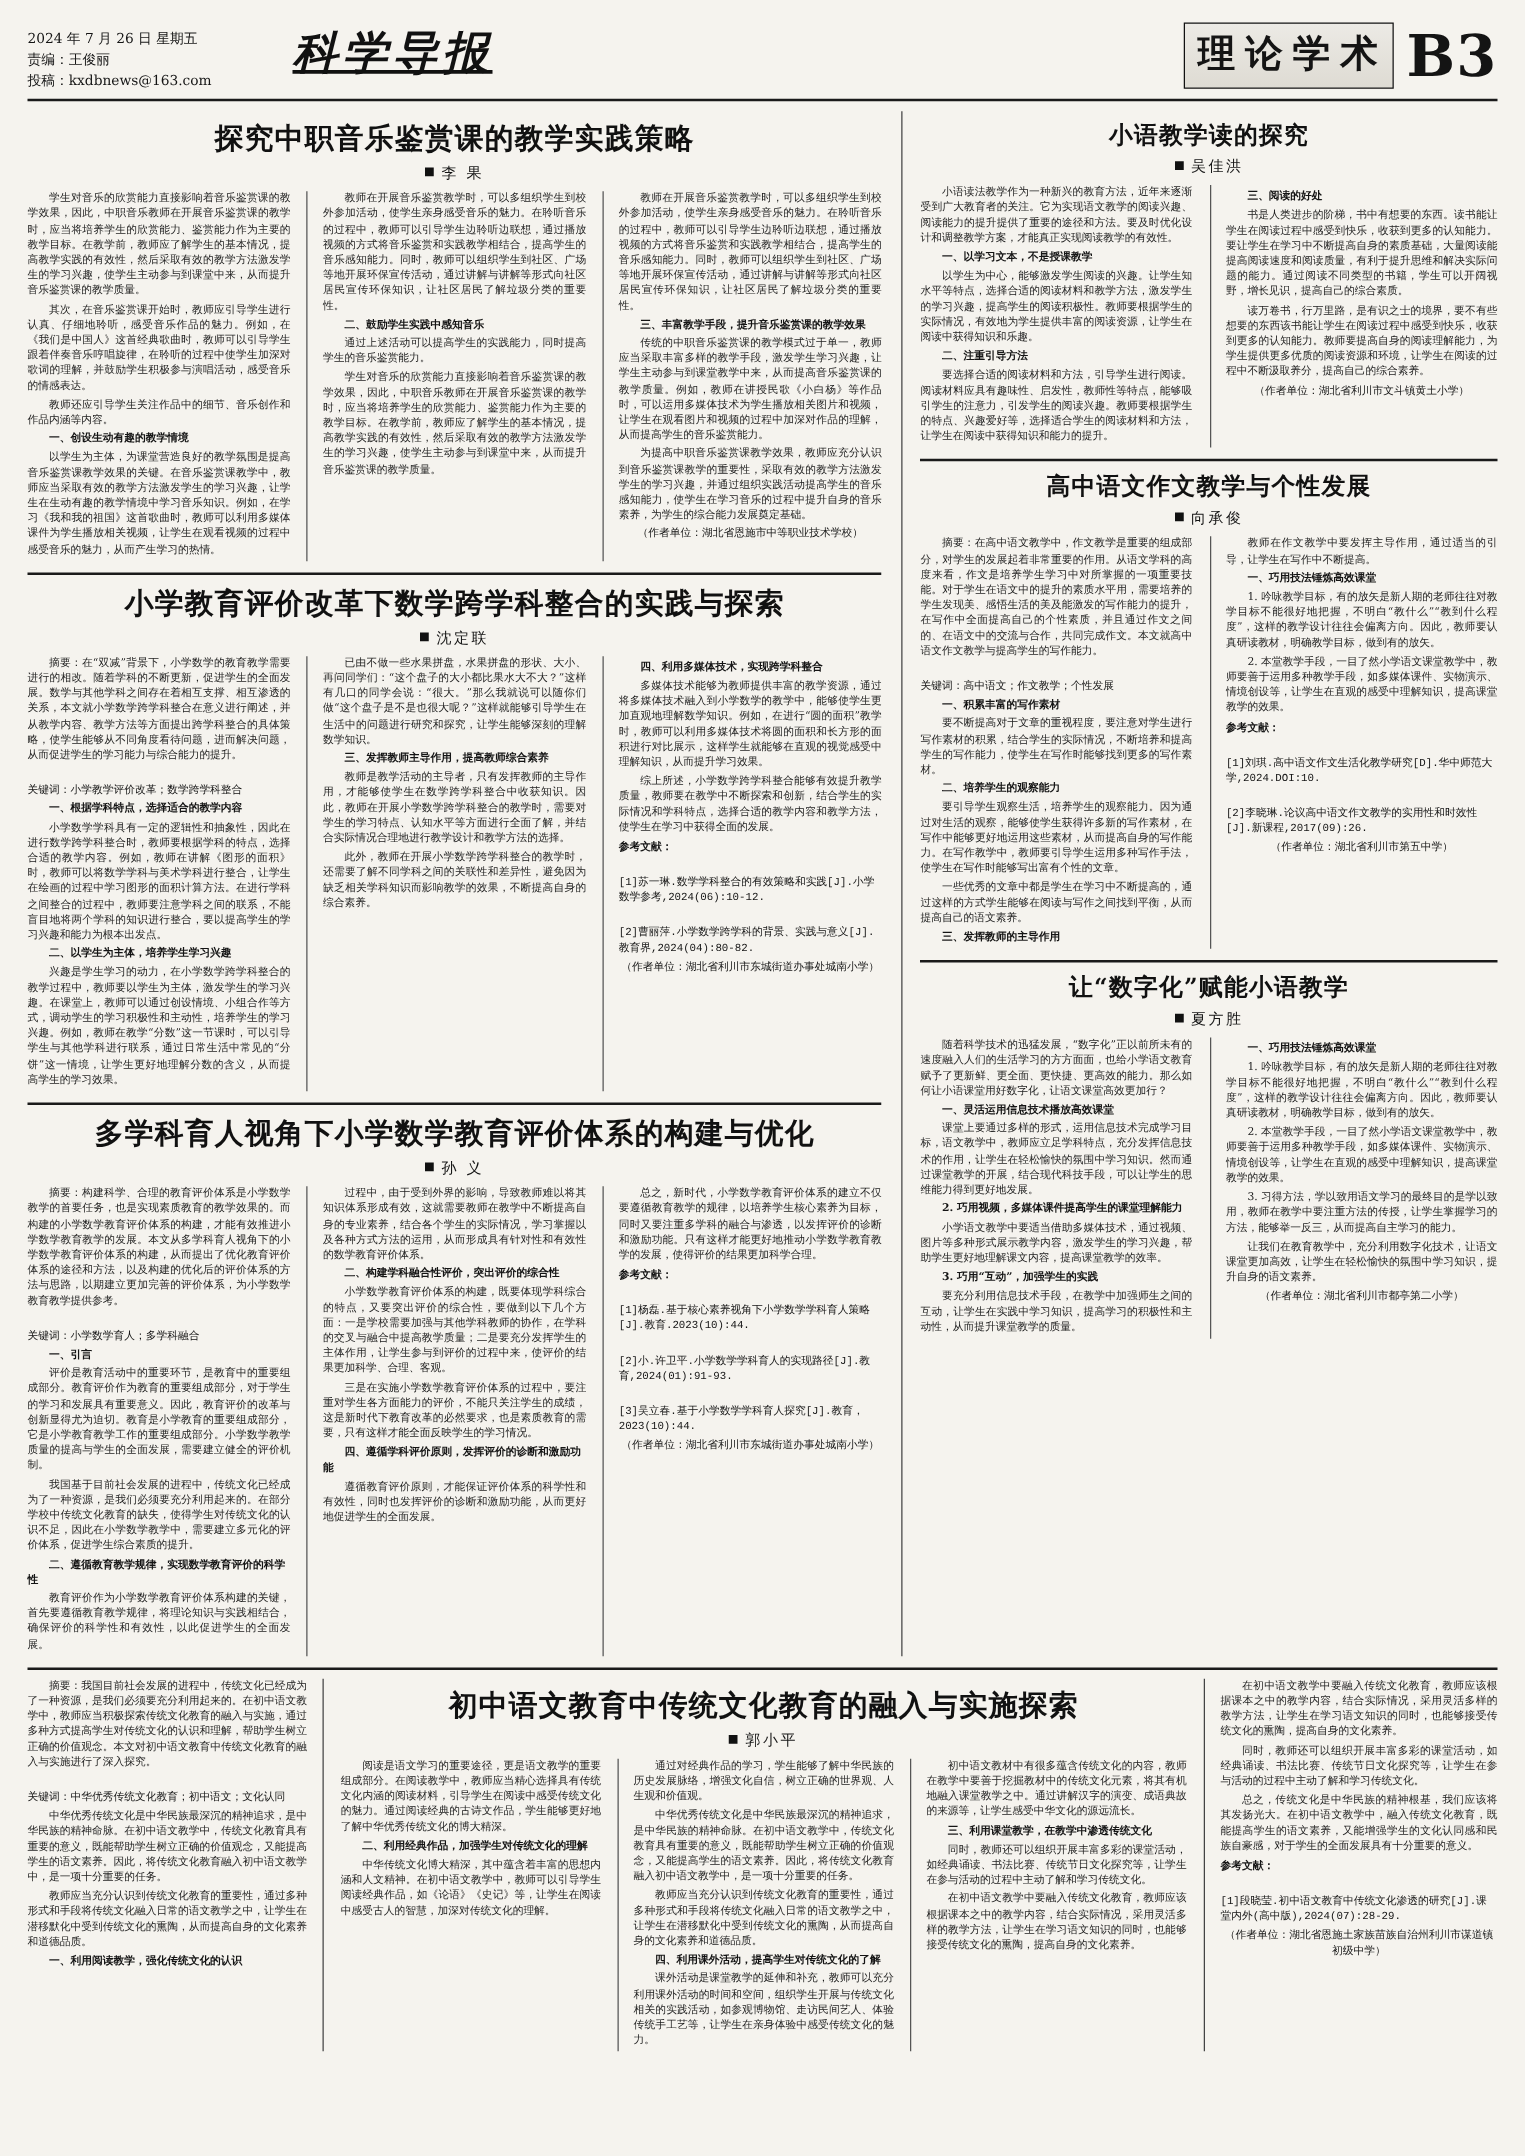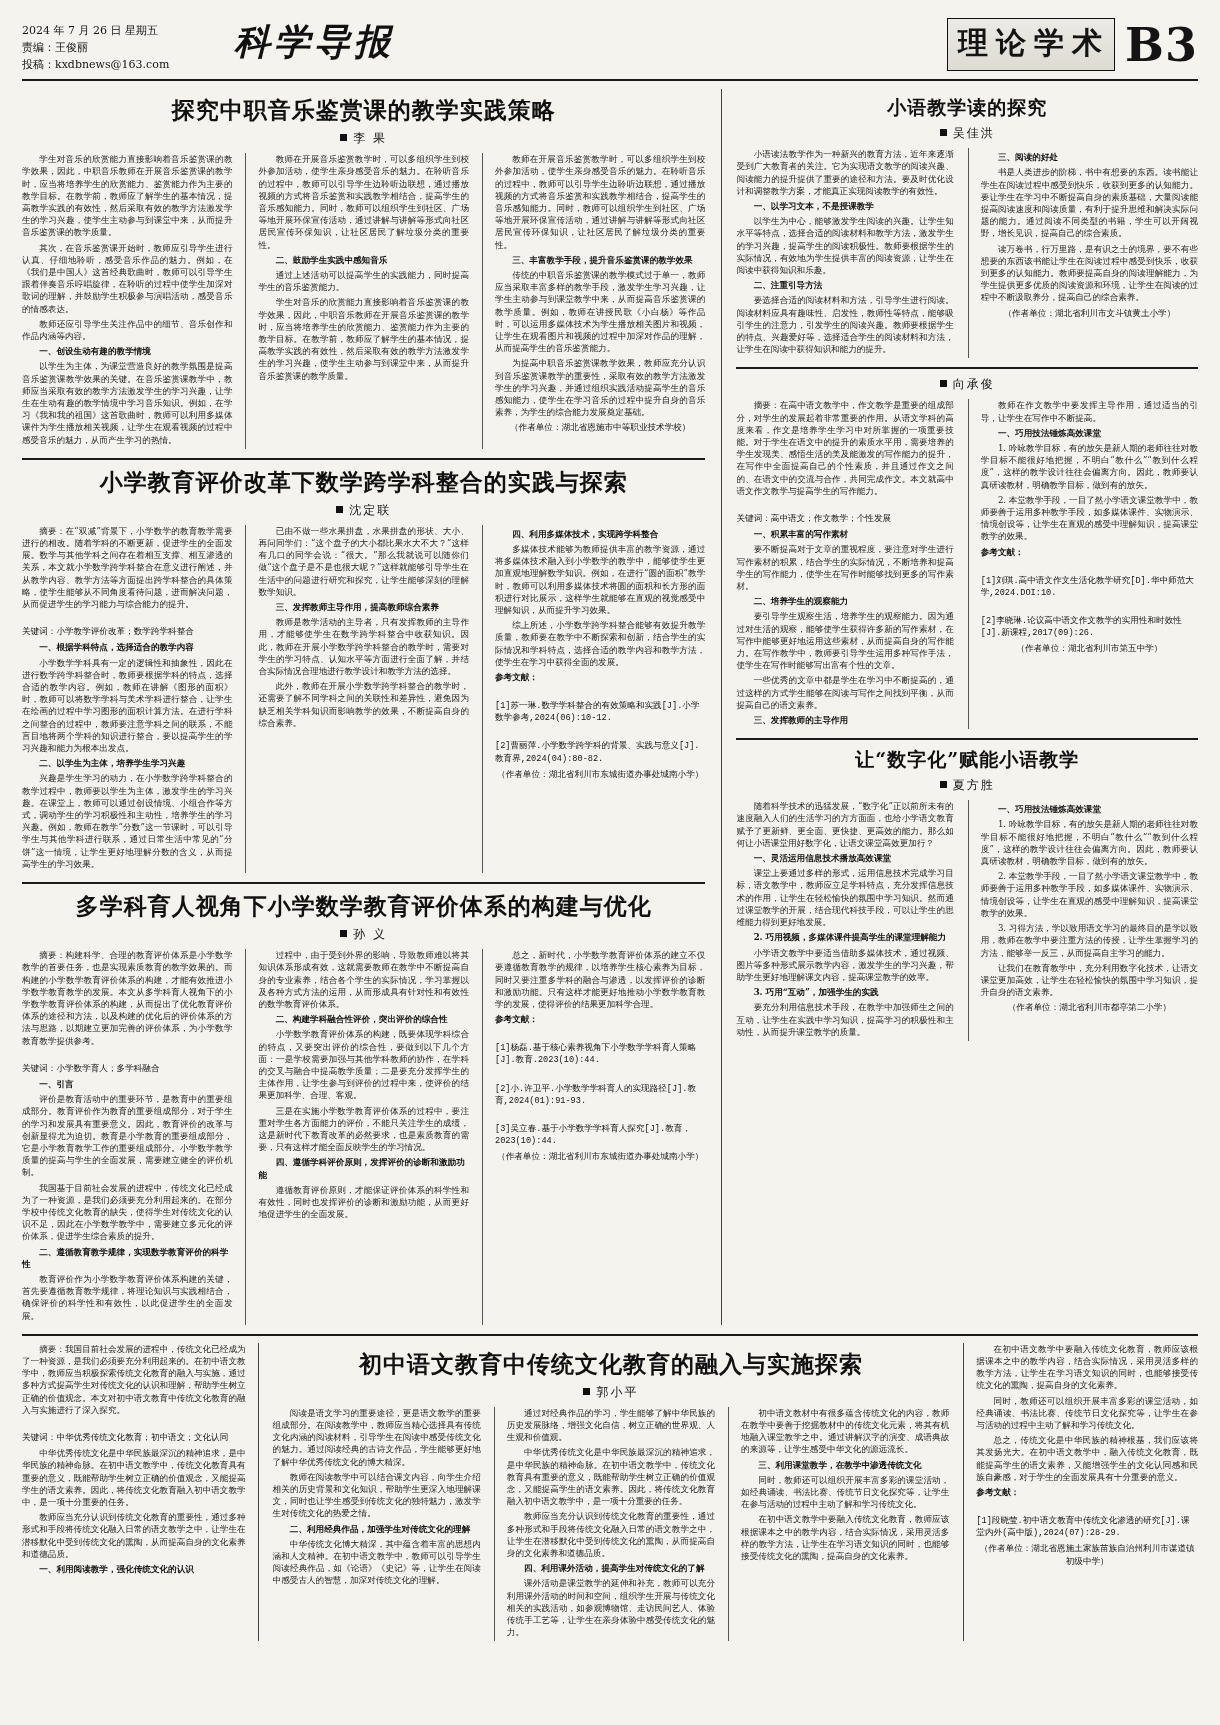--- a/index.html
+++ b/index.html
@@ -25,20 +25,21 @@
   .mast-left{font-size:11px; line-height:1.55; padding-top:4px; width:200px;}
   .mast-left div{white-space:nowrap;}
   .mast-mid{
     flex:1; text-align:left; padding-left:12px;
   }
   .paper-name{
     font-family:"DejaVu Serif","Liberation Serif",serif;
     font-size:36px; font-weight:bold; letter-spacing:4px;
     font-style:italic;
     color:#111;
+    text-decoration:underline;
   }
   .mast-right{display:flex; align-items:center; gap:10px;}
   .section-box{
     border:1px solid #111;
     padding:4px 10px 6px 10px;
     display:flex; gap:6px; align-items:center;
     background:linear-gradient(180deg,#eceae5,#dedbd3);
   }
   .section-box span{
     font-size:30px; font-weight:bold; letter-spacing:2px;
@@ -219,20 +220,21 @@
             <p class="body">书是人类进步的阶梯，书中有想要的东西。读书能让学生在阅读过程中感受到快乐，收获到更多的认知能力。要让学生在学习中不断提高自身的素质基础，大量阅读能提高阅读速度和阅读质量，有利于提升思维和解决实际问题的能力。通过阅读不同类型的书籍，学生可以开阔视野，增长见识，提高自己的综合素质。</p>
             <p class="body">读万卷书，行万里路，是有识之士的境界，要不有些想要的东西该书能让学生在阅读过程中感受到快乐，收获到更多的认知能力。教师要提高自身的阅读理解能力，为学生提供更多优质的阅读资源和环境，让学生在阅读的过程中不断汲取养分，提高自己的综合素养。</p>
             <p class="sig">（作者单位：湖北省利川市文斗镇黄土小学）</p>
           </div>
         </div>
       </div>
 
       <div class="divline2"></div>
 
       <div>
+        <div class="art-title t-lg">高中语文作文教学与个性发展</div>
         <div class="byline"><span class="sq"></span><span>向承俊</span></div>
         <div class="two">
           <div class="col">
             <p class="body">摘要：在高中语文教学中，作文教学是重要的组成部分，对学生的发展起着非常重要的作用。从语文学科的高度来看，作文是培养学生学习中对所掌握的一项重要技能。对于学生在语文中的提升的素质水平用，需要培养的学生发现美、感悟生活的美及能激发的写作能力的提升，在写作中全面提高自己的个性素质，并且通过作文之间的、在语文中的交流与合作，共同完成作文。本文就高中语文作文教学与提高学生的写作能力。</p>
             <p class="kw">关键词：高中语文；作文教学；个性发展</p>
             <p class="sub">一、积累丰富的写作素材</p>
             <p class="body">要不断提高对于文章的重视程度，要注意对学生进行写作素材的积累，结合学生的实际情况，不断培养和提高学生的写作能力，使学生在写作时能够找到更多的写作素材。</p>
             <p class="sub">二、培养学生的观察能力</p>
             <p class="body">要引导学生观察生活，培养学生的观察能力。因为通过对生活的观察，能够使学生获得许多新的写作素材，在写作中能够更好地运用这些素材，从而提高自身的写作能力。在写作教学中，教师要引导学生运用多种写作手法，使学生在写作时能够写出富有个性的文章。</p>
             <p class="body">一些优秀的文章中都是学生在学习中不断提高的，通过这样的方式学生能够在阅读与写作之间找到平衡，从而提高自己的语文素养。</p>
@@ -290,21 +292,20 @@
       <p class="body">教师应当充分认识到传统文化教育的重要性，通过多种形式和手段将传统文化融入日常的语文教学之中，让学生在潜移默化中受到传统文化的熏陶，从而提高自身的文化素养和道德品质。</p>
       <p class="sub">一、利用阅读教学，强化传统文化的认识</p>
     </div>
 
     <div class="bz-mid">
       <div class="art-title t-xl">初中语文教育中传统文化教育的融入与实施探索</div>
       <div class="byline"><span class="sq"></span><span>郭小平</span></div>
       <div class="three">
         <div class="col">
           <p class="body">阅读是语文学习的重要途径，更是语文教学的重要组成部分。在阅读教学中，教师应当精心选择具有传统文化内涵的阅读材料，引导学生在阅读中感受传统文化的魅力。通过阅读经典的古诗文作品，学生能够更好地了解中华优秀传统文化的博大精深。</p>
-          <p class="body">教师在阅读教学中可以结合课文内容，向学生介绍相关的历史背景和文化知识，帮助学生更深入地理解课文，同时也让学生感受到传统文化的独特魅力，激发学生对传统文化的热爱之情。</p>
           <p class="sub">二、利用经典作品，加强学生对传统文化的理解</p>
           <p class="body">中华传统文化博大精深，其中蕴含着丰富的思想内涵和人文精神。在初中语文教学中，教师可以引导学生阅读经典作品，如《论语》《史记》等，让学生在阅读中感受古人的智慧，加深对传统文化的理解。</p>
         </div>
         <div class="col v-sep" style="padding-left:12px">
           <p class="body">通过对经典作品的学习，学生能够了解中华民族的历史发展脉络，增强文化自信，树立正确的世界观、人生观和价值观。</p>
           <p class="body">中华优秀传统文化是中华民族最深沉的精神追求，是中华民族的精神命脉。在初中语文教学中，传统文化教育具有重要的意义，既能帮助学生树立正确的价值观念，又能提高学生的语文素养。因此，将传统文化教育融入初中语文教学中，是一项十分重要的任务。</p>
           <p class="body">教师应当充分认识到传统文化教育的重要性，通过多种形式和手段将传统文化融入日常的语文教学之中，让学生在潜移默化中受到传统文化的熏陶，从而提高自身的文化素养和道德品质。</p>
           <p class="sub">四、利用课外活动，提高学生对传统文化的了解</p>
           <p class="body">课外活动是课堂教学的延伸和补充，教师可以充分利用课外活动的时间和空间，组织学生开展与传统文化相关的实践活动，如参观博物馆、走访民间艺人、体验传统手工艺等，让学生在亲身体验中感受传统文化的魅力。</p>
         </div>

